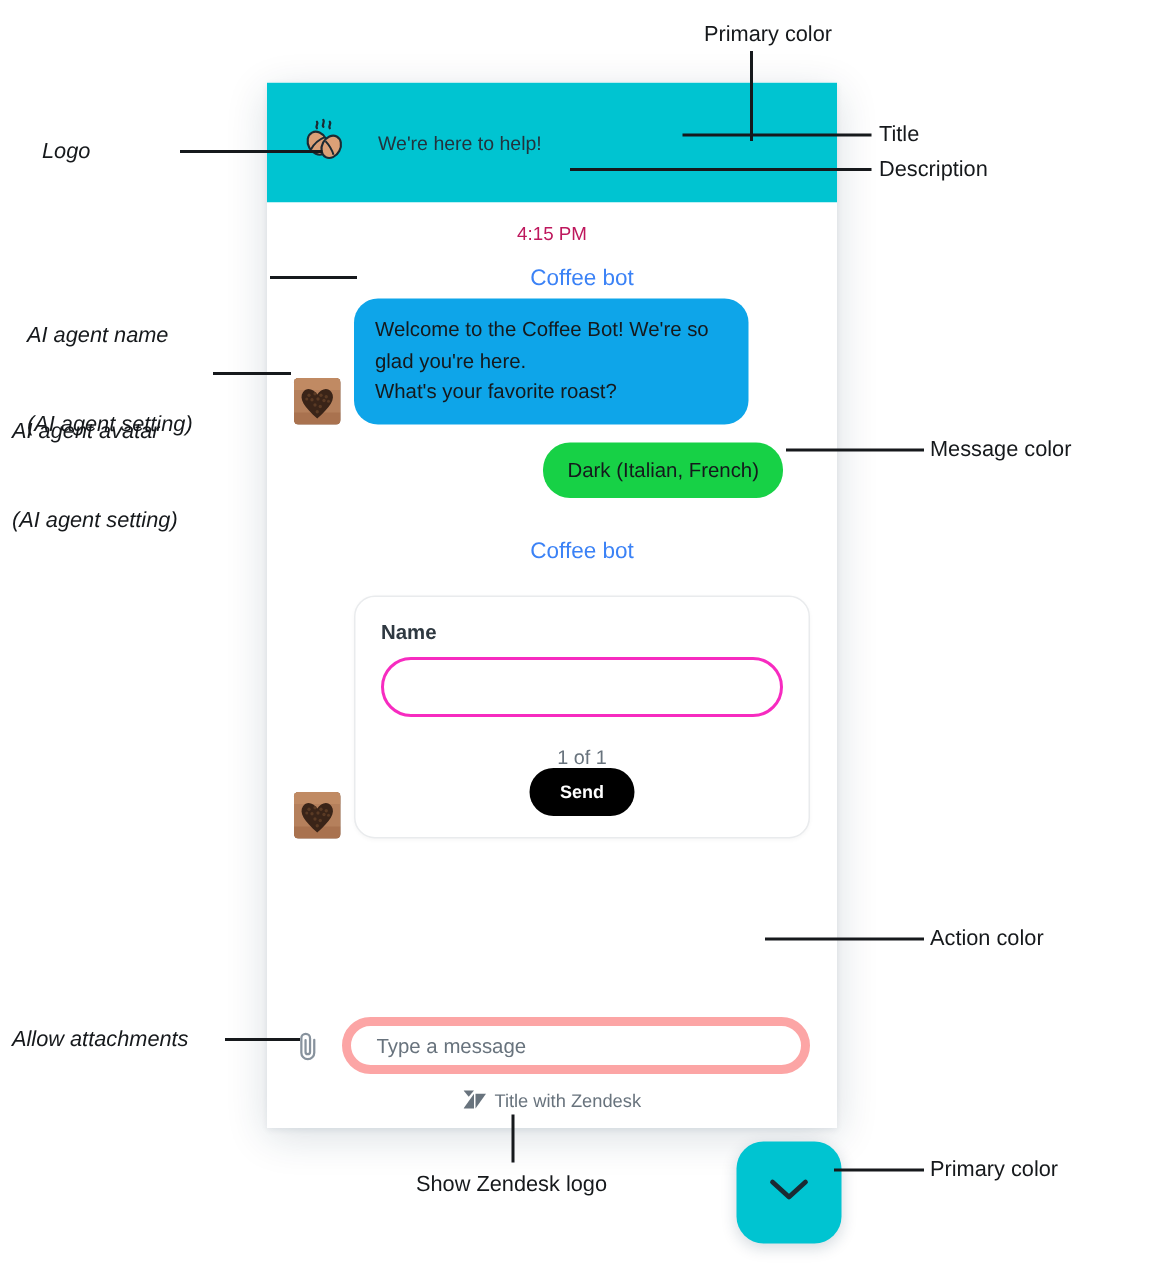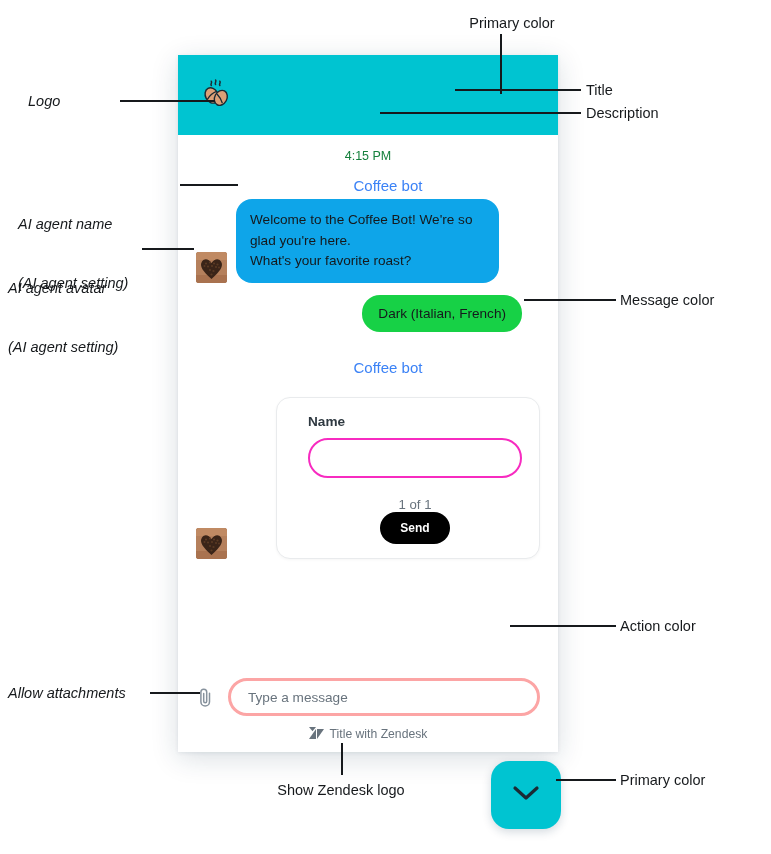--- a/index.html
+++ b/index.html
@@ -82,21 +82,21 @@
   .convo {
     flex: 1 1 auto;
     padding: 14px 18px 0 18px;
     overflow: hidden;
     background: #fff;
     position: relative;
   }
   .timestamp {
     text-align: center;
     font-size: 12.5px;
-    color: #15803d;
+    color: #be185d;
     margin-bottom: 14px;
   }
   .msg-row { display: flex; align-items: flex-end; gap: 9px; margin-bottom: 4px; }
   .msg-col { display: flex; flex-direction: column; flex: 1 1 auto; min-width: 0; }
   .bot-name {
     font-size: 15px;
     color: #3b82f6;
     margin-bottom: 5px;
     margin-left: 0;
     text-align: center;
@@ -135,23 +135,22 @@
   }
   .user-row { display: flex; justify-content: flex-end; margin: 12px 0 18px 0; }
 
   
   .form-row { display: flex; align-items: flex-end; gap: 9px; margin-top: 16px; }
   .form-card {
     flex: 1 1 auto;
     background: #ffffff;
     border: 1px solid #e9ebed;
     border-radius: 14px;
-    padding: 16px 17px 14px 31px;
+    padding: 16px 17px 14px 17px;
     box-shadow: 0 1px 3px rgba(0,0,0,0.04);
-    margin-left: 40px;
   }
   .field-label {
     font-size: 13.6px;
     font-weight: bold;
     color: #2f3941;
     margin-bottom: 9px;
   }
   .text-field {
     display: block;
     width: 100%;
@@ -201,21 +200,21 @@
     display: flex;
     align-items: center;
     justify-content: center;
     background: none;
     border: none;
     cursor: pointer;
   }
   .composer-input {
     flex: 1 1 auto;
     height: 38px;
-    border: 3px solid #fca5a5;
+    border: 6px solid #fca5a5;
     border-radius: 20px;
     background: #fff;
     outline: none;
     font-family: "Liberation Sans", sans-serif;
     font-size: 13.6px;
     padding: 0 17px;
     color: #2f3941;
   }
   .composer-input::placeholder { color: #68737d; }
 
@@ -260,20 +259,21 @@
         </g>
         <g transform="translate(7,12)">
           <ellipse cx="8.5" cy="9.5" rx="6.6" ry="8.4" transform="rotate(-28 8.5 9.5)" fill="#dba077" stroke="#1b2a33" stroke-width="1.5"></ellipse>
           <path d="M4 13.5 C6 10 9 7 13.5 5.2" fill="none" stroke="#1b2a33" stroke-width="1.4"></path>
           <ellipse cx="18" cy="12" rx="6.4" ry="8.2" transform="rotate(28 18 12)" fill="#dba077" stroke="#1b2a33" stroke-width="1.5"></ellipse>
           <path d="M14 8 C16.4 10.6 18.6 14 19.6 17.6" fill="none" stroke="#1b2a33" stroke-width="1.4"></path>
         </g>
       </svg>
     </div>
     <div class="htext">
+      <div class="wdesc">We're here to help!</div>
     </div>
   </div>
 
   <div class="convo">
 
     <div class="timestamp">4:15 PM</div>
 
     <div class="msg-row">
       <div class="avatar">
         <svg viewBox="0 0 31 31" aria-hidden="true">

